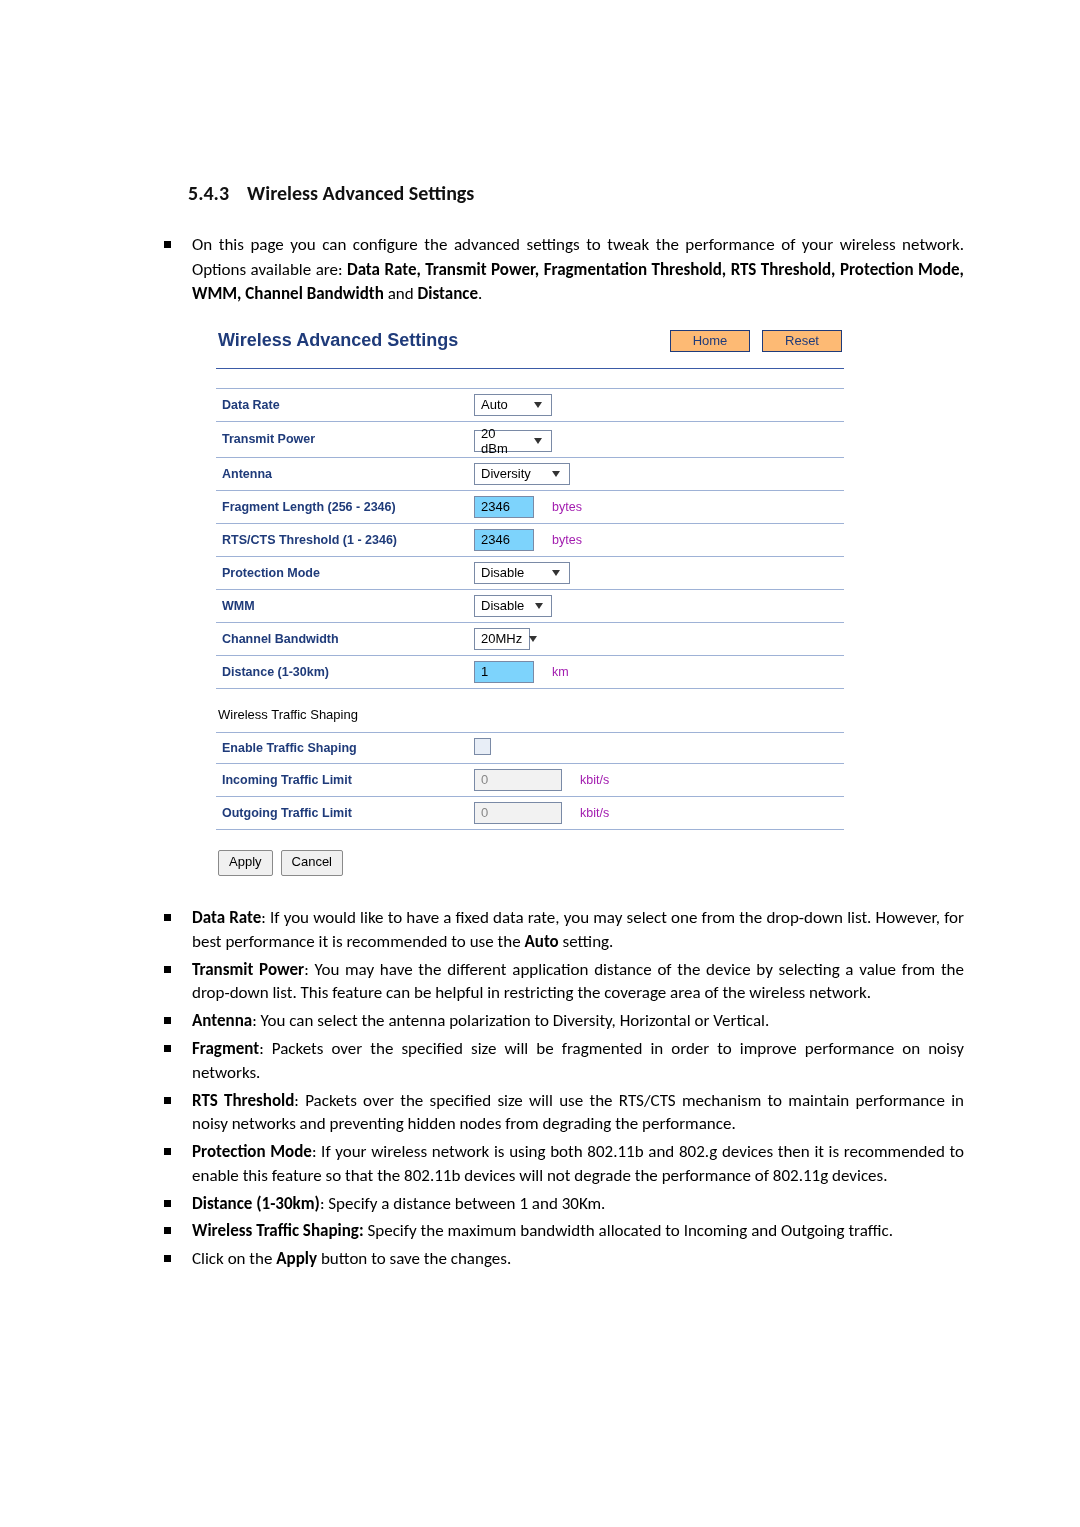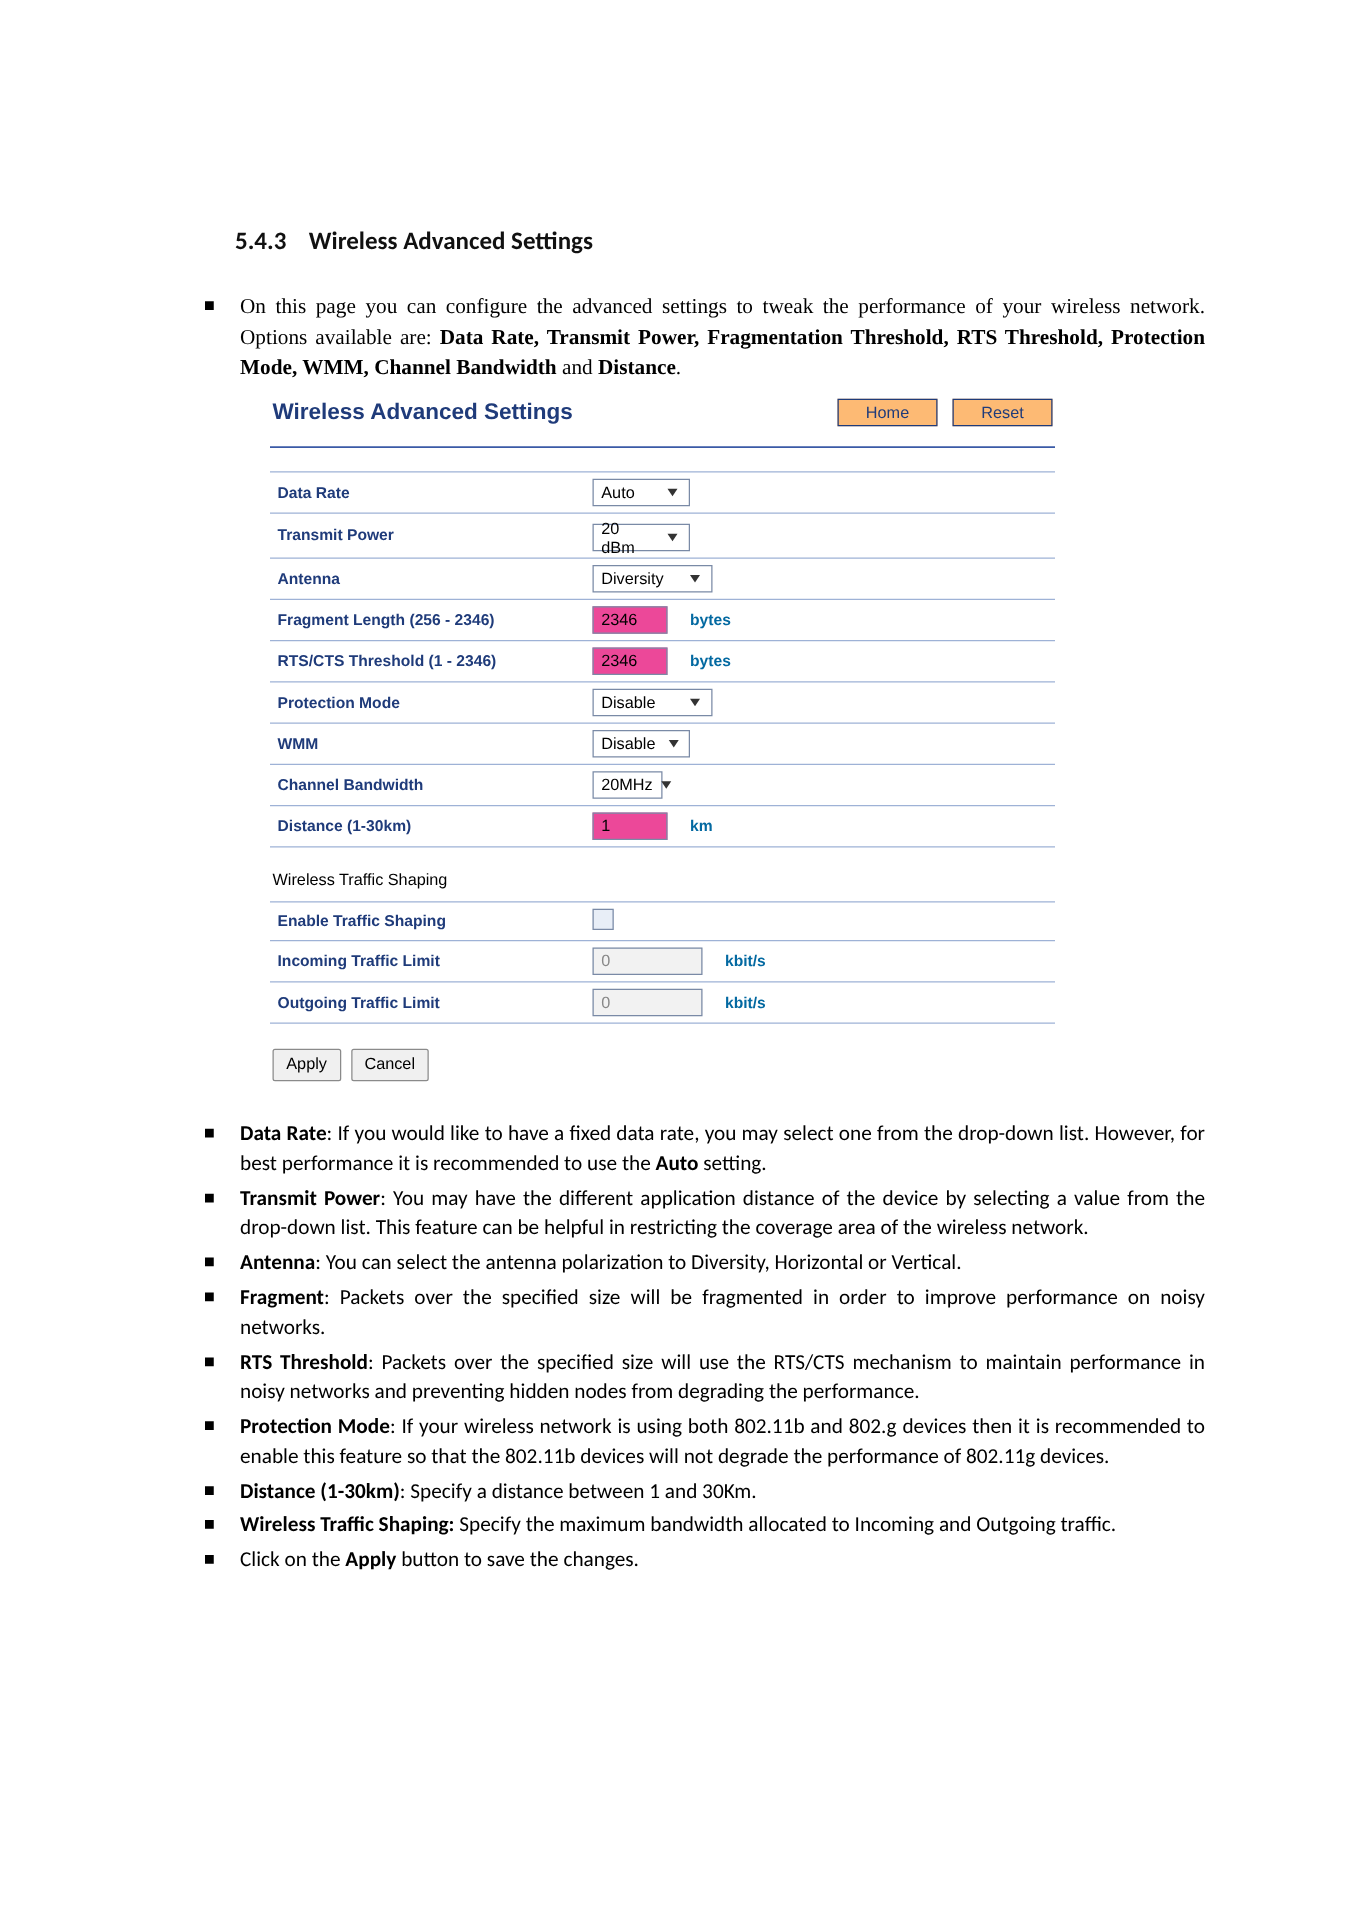--- a/index.html
+++ b/index.html
@@ -19,22 +19,21 @@
   .heading {
     font-weight: bold;
     font-size: 20px;
     margin: 16px 0 28px 72px;
     color: #111;
   }
   .heading .num { display:inline-block; margin-right: 18px; }
   ul.top-bullet {
     list-style: none;
     padding: 0 0 0 48px;
-    margin: 0 0 6px 0;
-    font-family: Liberation Serif, serif;
+    margin: 0 0 17px 0;
   }
   ul.top-bullet > li {
     position: relative;
     padding-left: 28px;
     font-size: 17px;
     line-height: 1.45;
     text-align: justify;
   }
   ul.top-bullet > li::before {
     content: "";
@@ -129,28 +128,28 @@
     align-items: center;
     justify-content: center;
   }
   .sel .caret svg { display:block; }
   .txt {
     border: 1px solid #7a8aa6;
     height: 22px;
     box-sizing: border-box;
     padding: 0 6px;
     font-size: 13px;
-    background: #ec4899;
+    background: #7dd3fc;
     display: inline-flex;
     align-items: center;
   }
   .txt.disabled { background: #f2f2f2; color:#888; }
   .unit {
-    font-weight: bold;
-    color: #0369a1;
+    font-weight: normal;
+    color: #a21caf;
     padding-left: 10px;
   }
   .chk {
     width: 15px;
     height: 15px;
     border: 1px solid #7a8aa6;
     background: #e8eef7;
     display:inline-block;
   }
   .btn-row { margin: 20px 0 0 2px; display:flex; gap:8px; }

